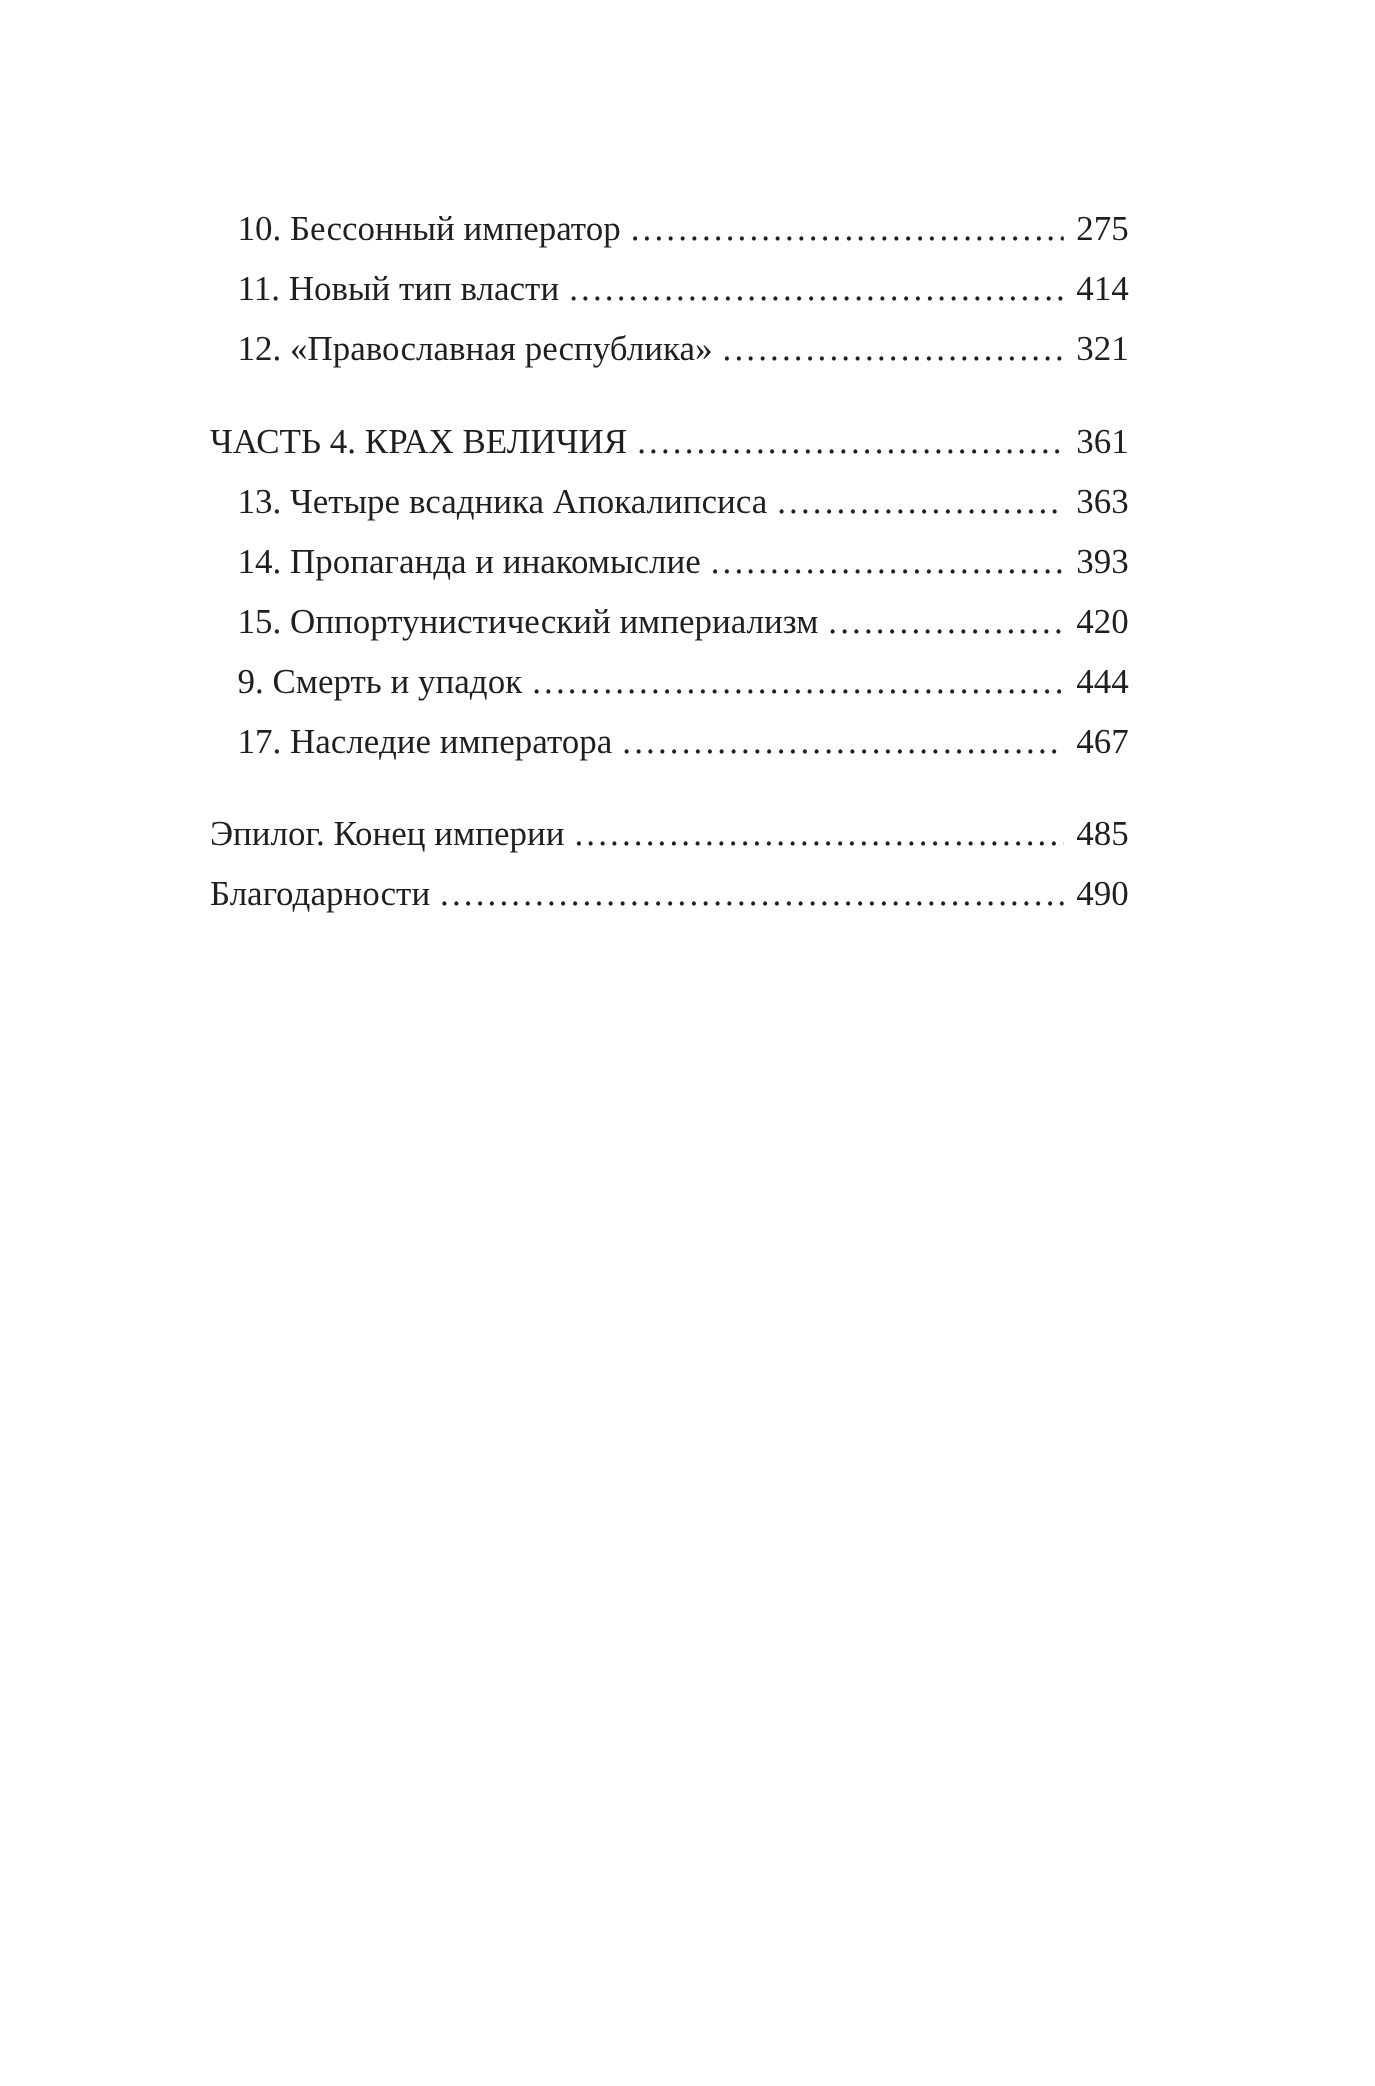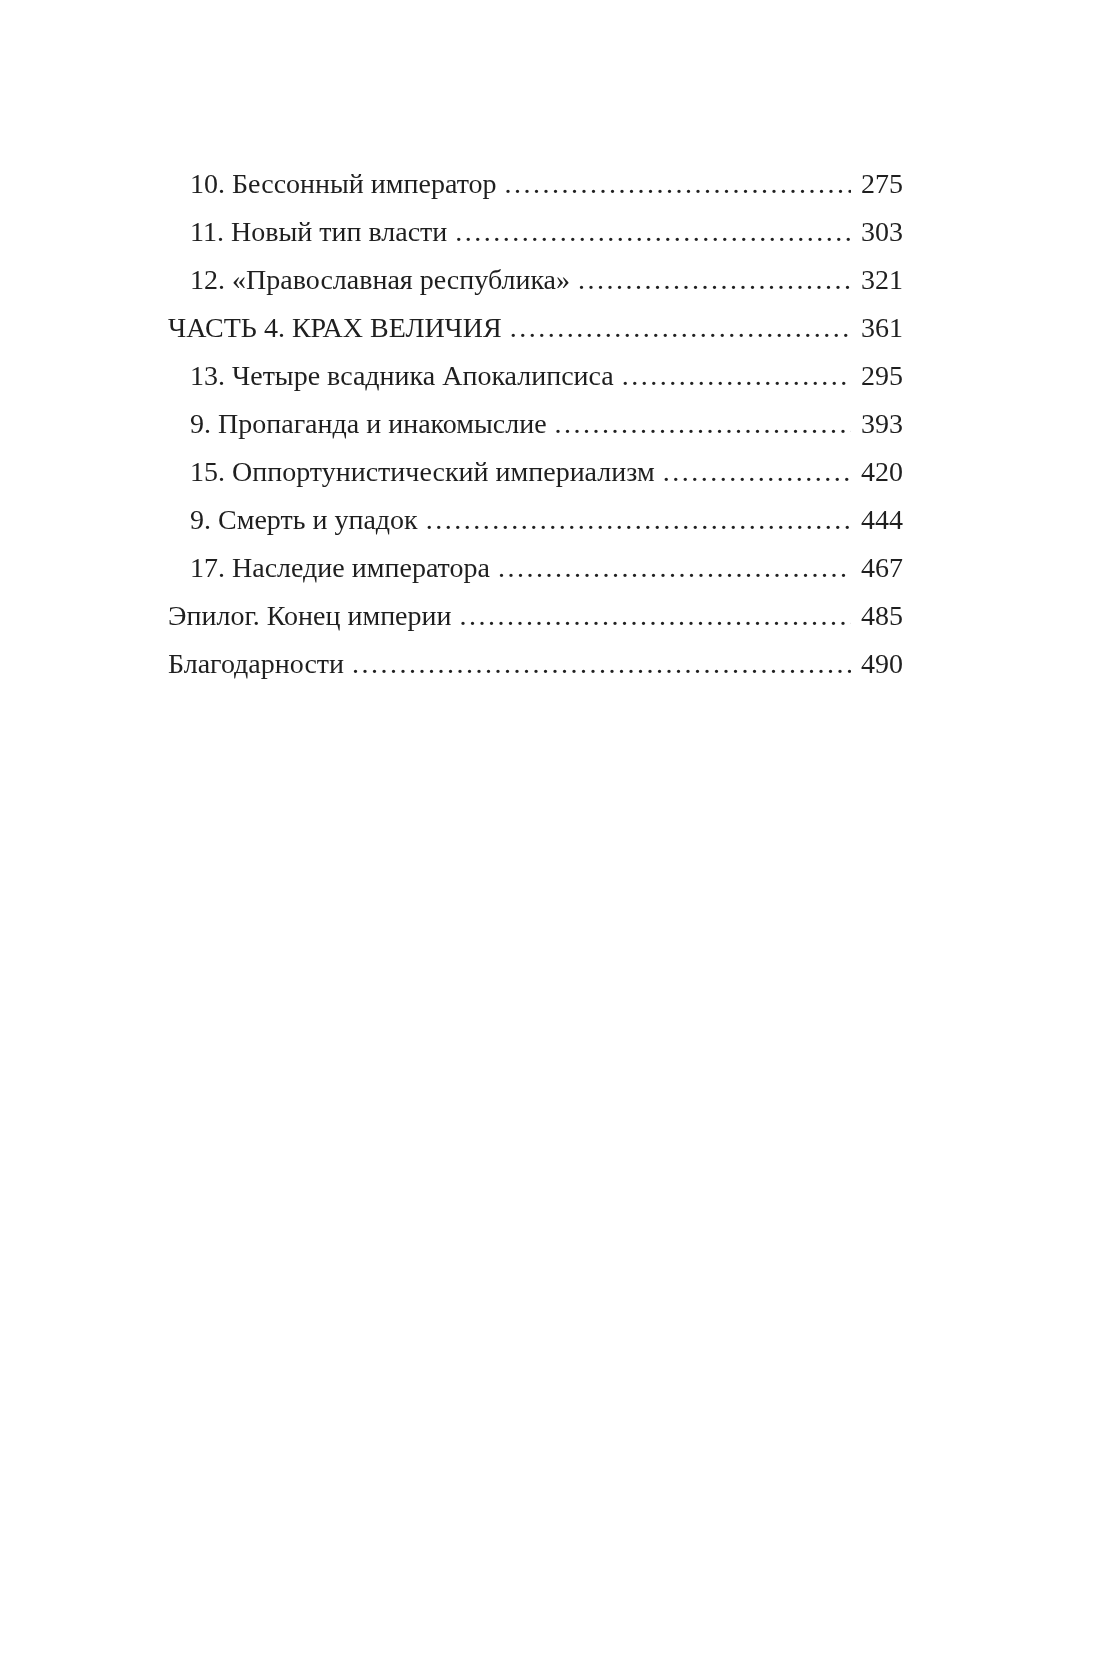--- a/index.html
+++ b/index.html
@@ -19,21 +19,21 @@
   }
   .toc { width: 100%; }
   .toc-row {
     display: flex;
     align-items: baseline;
     font-size: 28px;
     line-height: 48px;
     white-space: nowrap;
   }
   .toc-row.indent { padding-left: 22px; }
-  .toc-row.gap-before { }
+  .toc-row.gap-before { margin-top: 26px; }
   .toc-title {
     white-space: nowrap;
     flex: 0 0 auto;
   }
   .leader {
     flex: 1 1 auto;
     overflow: hidden;
     white-space: nowrap;
     text-align: right;
     letter-spacing: 2.5px;
@@ -56,43 +56,43 @@
 
       <div class="toc-row indent">
         <span class="toc-title">10. Бессонный император</span>
         <span class="leader"></span>
         <span class="page-num">275</span>
       </div>
 
       <div class="toc-row indent">
         <span class="toc-title">11. Новый тип власти</span>
         <span class="leader"></span>
-        <span class="page-num">303</span>
+        <span class="page-num">414</span>
       </div>
 
       <div class="toc-row indent">
         <span class="toc-title">12. «Православная республика»</span>
         <span class="leader"></span>
         <span class="page-num">321</span>
       </div>
 
       <div class="toc-row gap-before">
         <span class="toc-title">ЧАСТЬ 4. КРАХ ВЕЛИЧИЯ</span>
         <span class="leader"></span>
         <span class="page-num">361</span>
       </div>
 
       <div class="toc-row indent">
         <span class="toc-title">13. Четыре всадника Апокалипсиса</span>
         <span class="leader"></span>
-        <span class="page-num">295</span>
+        <span class="page-num">363</span>
       </div>
 
       <div class="toc-row indent">
-        <span class="toc-title">9. Пропаганда и инакомыслие</span>
+        <span class="toc-title">14. Пропаганда и инакомыслие</span>
         <span class="leader"></span>
         <span class="page-num">393</span>
       </div>
 
       <div class="toc-row indent">
         <span class="toc-title">15. Оппортунистический империализм</span>
         <span class="leader"></span>
         <span class="page-num">420</span>
       </div>
 

